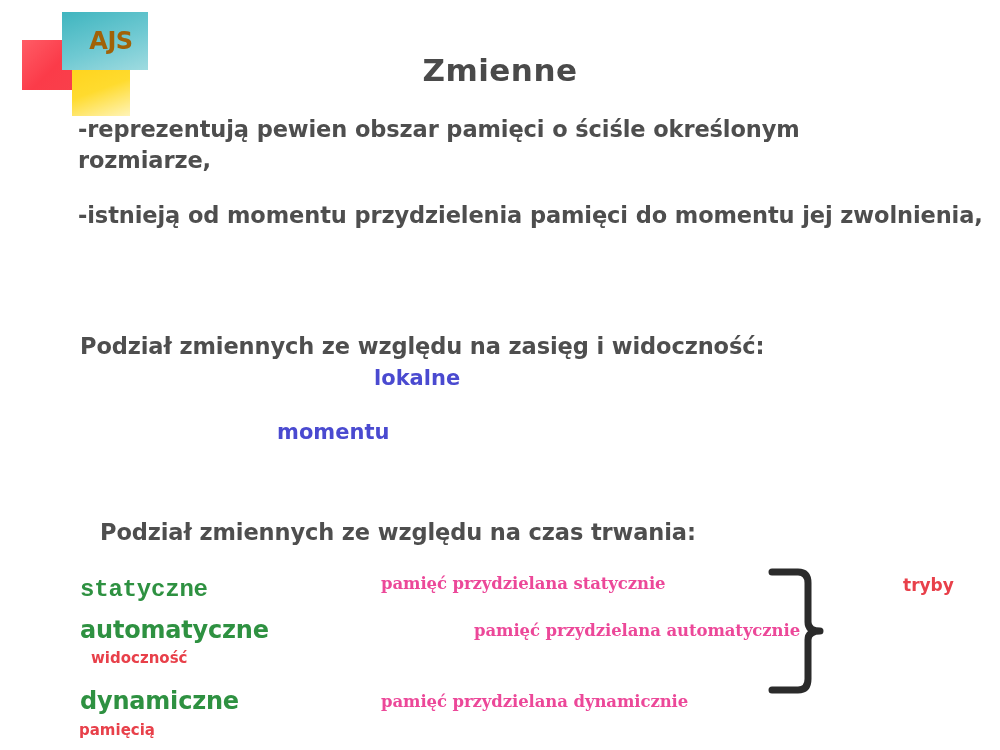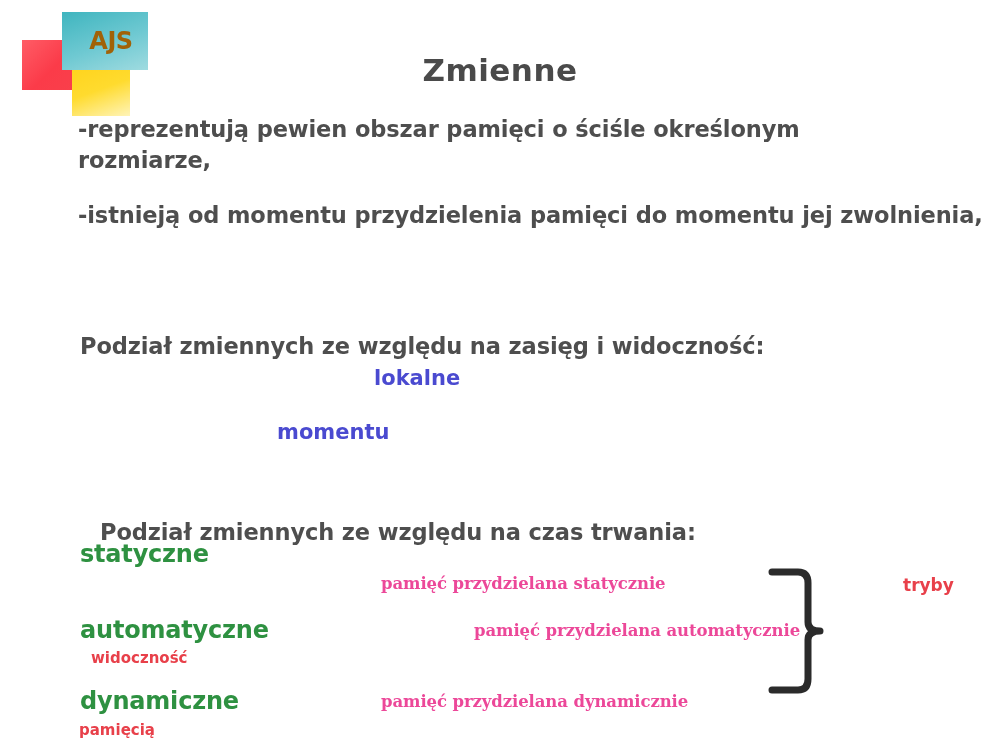--- a/index.html
+++ b/index.html
@@ -143,21 +143,21 @@
   .red-note {
     position: absolute;
     font-family: "DejaVu Sans", sans-serif;
     font-weight: bold;
     font-size: 15px;
     color: #e8404a;
     white-space: nowrap;
     text-align: center;
   }
 
-  #name-statyczne     { left: 80px;  top: 540px; }
+  #name-statyczne     { left: 80px;  top: 576px; font-family: Liberation Mono, monospace; }
   #desc-statyczne     { left: 381px; top: 574px; }
   #note-tryby         { left: 903px; top: 575px; font-size: 17px; }
 
   #name-automatyczne  { left: 80px;  top: 616px; }
   #desc-automatyczne  { left: 474px; top: 621px; }
   #note-zarzadzania   { left: 91px;  top: 649px; }
 
   #name-dynamiczne    { left: 80px;  top: 687px; }
   #desc-dynamiczne    { left: 381px; top: 692px; }
   #note-pamiecia      { left: 79px;  top: 721px; }

